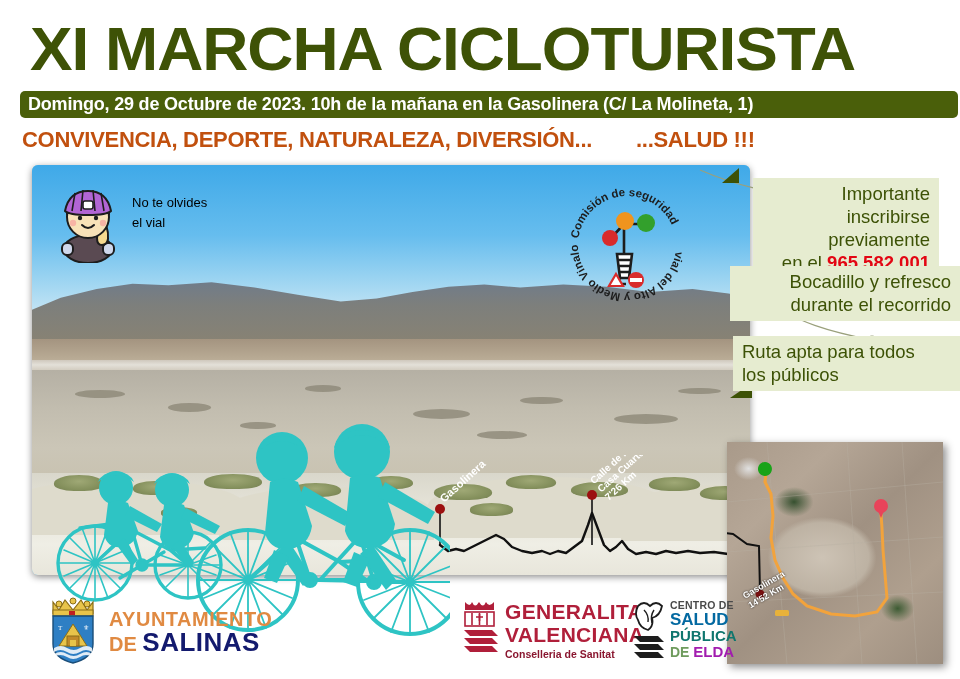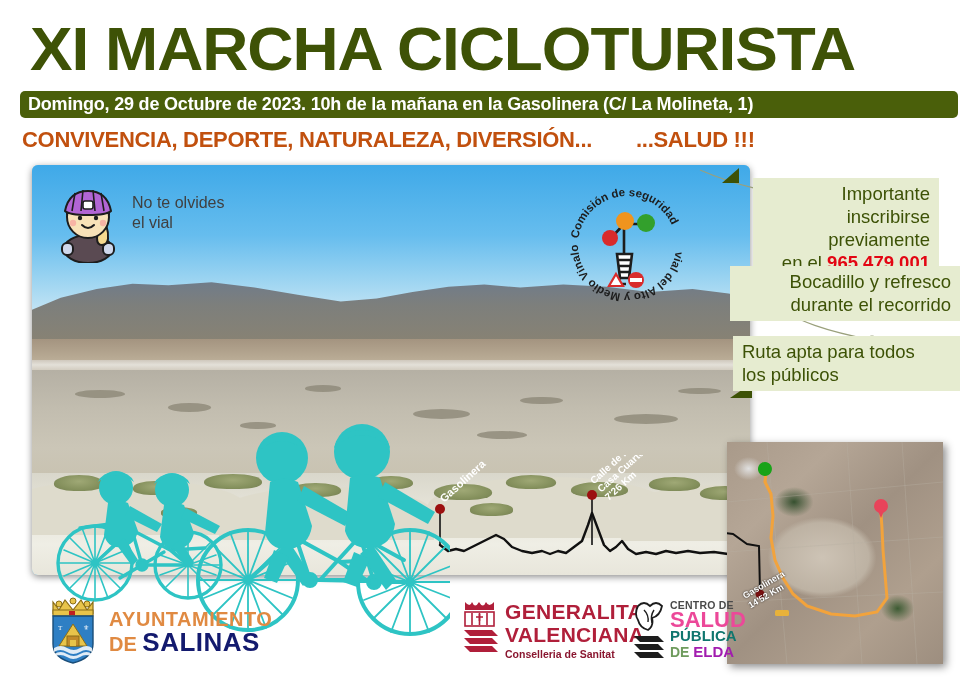--- a/index.html
+++ b/index.html
@@ -92,21 +92,21 @@
   .bush {
     position:absolute; border-radius:50% 50% 40% 40%;
     background:radial-gradient(ellipse at 50% 40%, #9aa46e 0%, #7d8a53 60%, #6a7646 100%);
     opacity:.92;
   }
 
   
   .helmet-girl { position:absolute; left:22px; top:18px; width:68px; height:80px; }
   .hint-text {
     position:absolute; left:100px; top:28px;
-    color:#404040; font-size:16px; line-height:20px; font-weight:500;
+    color:#000000; font-size:13px; line-height:20px; font-weight:500;
   }
 
   
   .circle-logo { position:absolute; left:530px; top:15px; width:130px; height:130px; }
 
   
   .elev { position:absolute; left:390px; top:290px; width:330px; height:110px; }
 
   
   .cyclists { position:absolute; left:20px; top:410px; width:430px; height:250px; pointer-events:none; }
@@ -175,21 +175,21 @@
   .gva-flag { position:absolute; left:0; top:2px; width:36px; height:52px; }
   .gva-text { position:absolute; left:43px; top:2px; }
   .gva-text .g1 { color:#b01f3a; font-size:21px; font-weight:bold; line-height:23px; letter-spacing:.3px;}
   .gva-text .g2 { color:#b01f3a; font-size:21px; font-weight:bold; line-height:23px; letter-spacing:.3px;}
   .gva-text .g3 { color:#8a1730; font-size:10.5px; font-weight:bold; line-height:16px;}
 
   .logo-cspe { position:absolute; left:632px; top:596px; width:135px; height:72px; }
   .cspe-mark { position:absolute; left:0; top:4px; width:36px; height:58px; }
   .cspe-text { position:absolute; left:38px; top:3px; }
   .cspe-text .c1 { color:#4a4a4a; font-size:10.5px; font-weight:bold; letter-spacing:.2px; line-height:12px;}
-  .cspe-text .c2 { color:#ec4899; font-size:22px; font-weight:bold; line-height:17px;}
+  .cspe-text .c2 { color:#0369a1; font-size:17px; font-weight:bold; line-height:17px;}
   .cspe-text .c3 { color:#0f766e; font-size:15px; font-weight:600; line-height:16px;}
   .cspe-text .c4 { font-size:14px; line-height:16px; color:#6f9c5e; font-weight:600;}
   .cspe-text .c4 b { color:#a21caf; font-size:15px; }
 </style>
 </head>
 <body>
 
 <div class="poster">
 
   <div class="title">XI MARCHA CICLOTURISTA</div>
@@ -398,21 +398,21 @@
     <circle class="node" cx="872" cy="340" r="4"></circle>
   </svg>
 
   <div class="arrow a1"></div>
   <div class="arrow a2"></div>
   <div class="arrow a3"></div>
 
   <div class="panel" id="panel1">
     <div>Importante</div>
     <div>inscribirse previamente</div>
-    <div><span>en el </span><span class="phone">965 479 001</span></div>
+    <div><span>en el </span><span class="phone">965 582 001</span></div>
   </div>
 
   <div class="panel" id="panel2">
     <div>Bocadillo y refresco</div>
     <div>durante el recorrido</div>
   </div>
 
   <div class="panel" id="panel3">
     <div>Ruta apta para todos</div>
     <div>los públicos</div>

